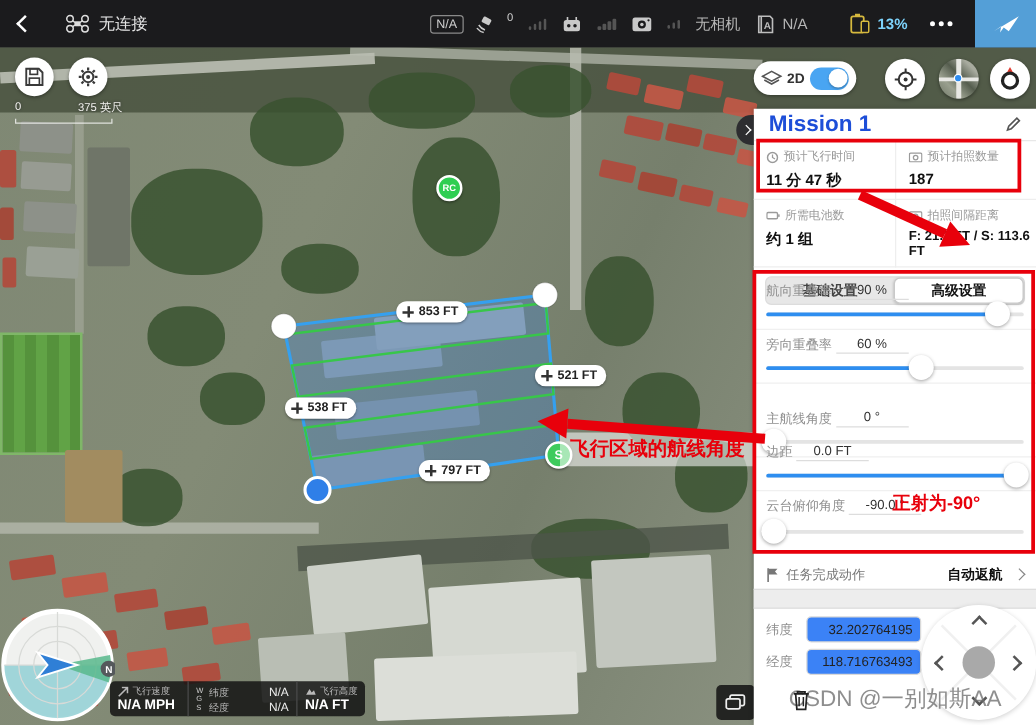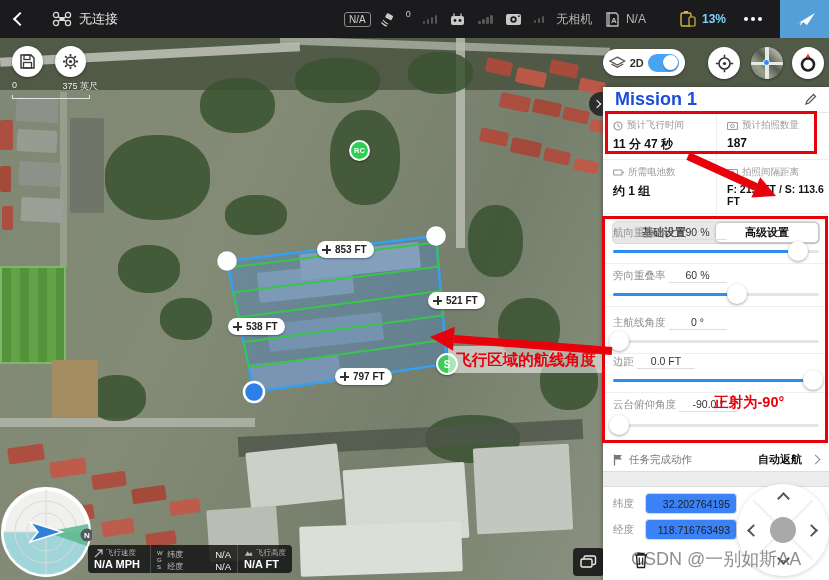--- a/index.html
+++ b/index.html
@@ -459,21 +459,21 @@
     <div class="srow" style="top:177px;">
       <div class="head">
         <span class="slab">旁向重叠率</span>
         <span class="sval">60 %</span>
       </div>
       <div class="track">
         <div class="fill" style="width:60%;"></div>
         <div class="knob2" style="left:calc(60% - 10px);"></div>
       </div>
     </div>
-    <div class="srow" style="top:224px;">
+    <div class="srow" style="top:236px;">
       <div class="head">
         <span class="slab">主航线角度</span>
         <span class="sval">0 °</span>
       </div>
       <div class="track">
         <div class="knob2" style="left:-4px;"></div>
       </div>
     </div>
     <div class="srow" style="top:263px;">
       <div class="head">

